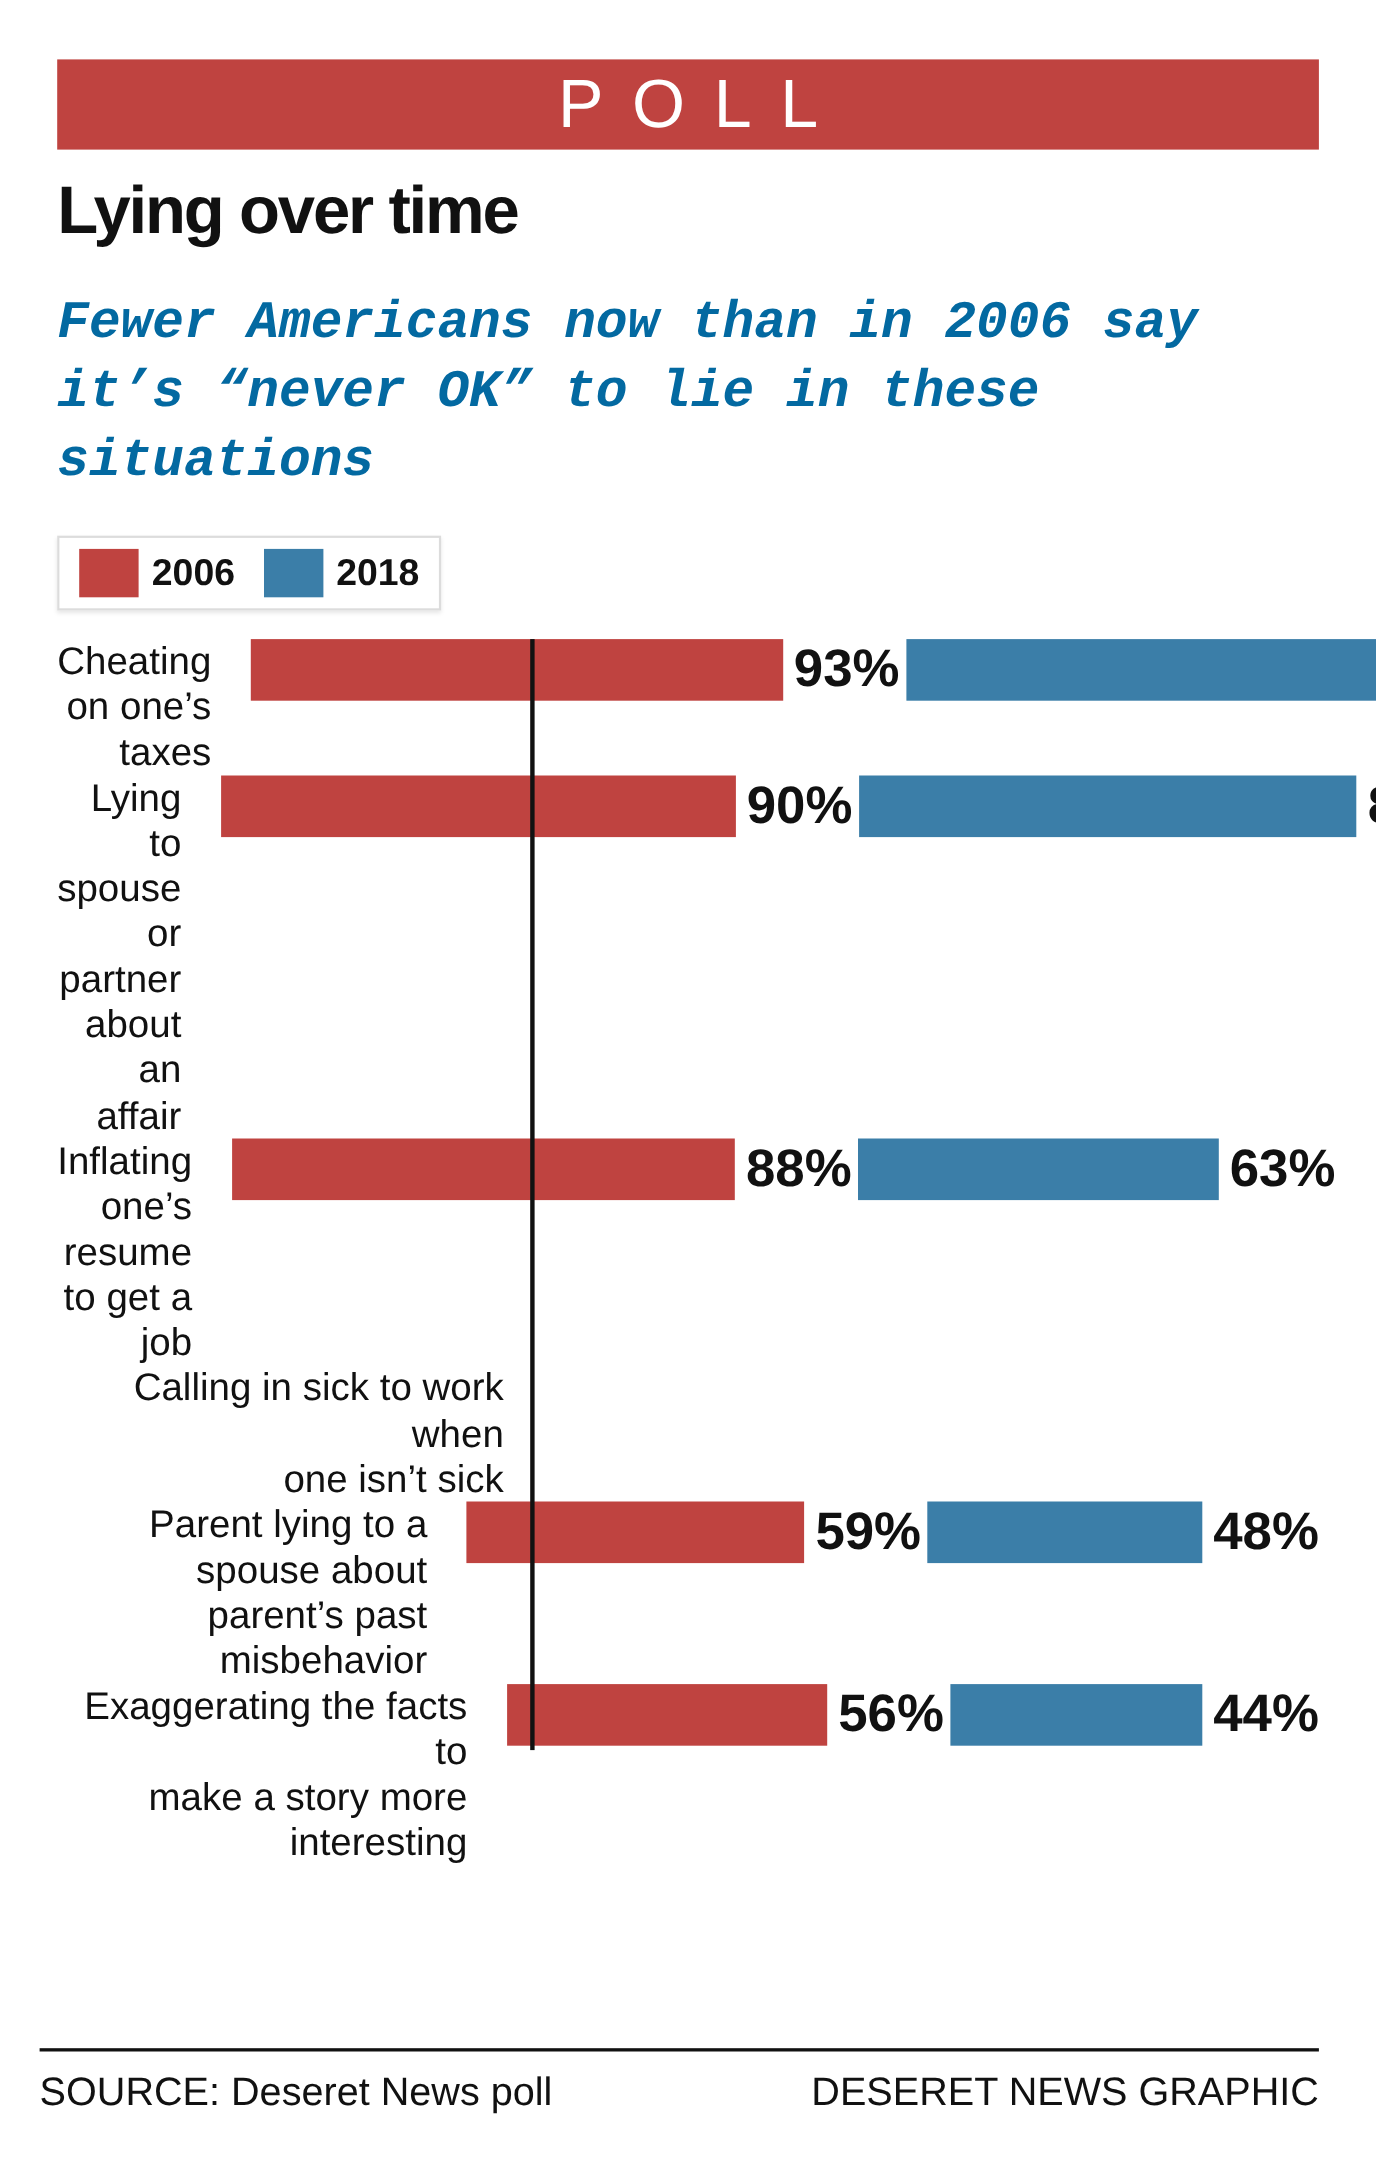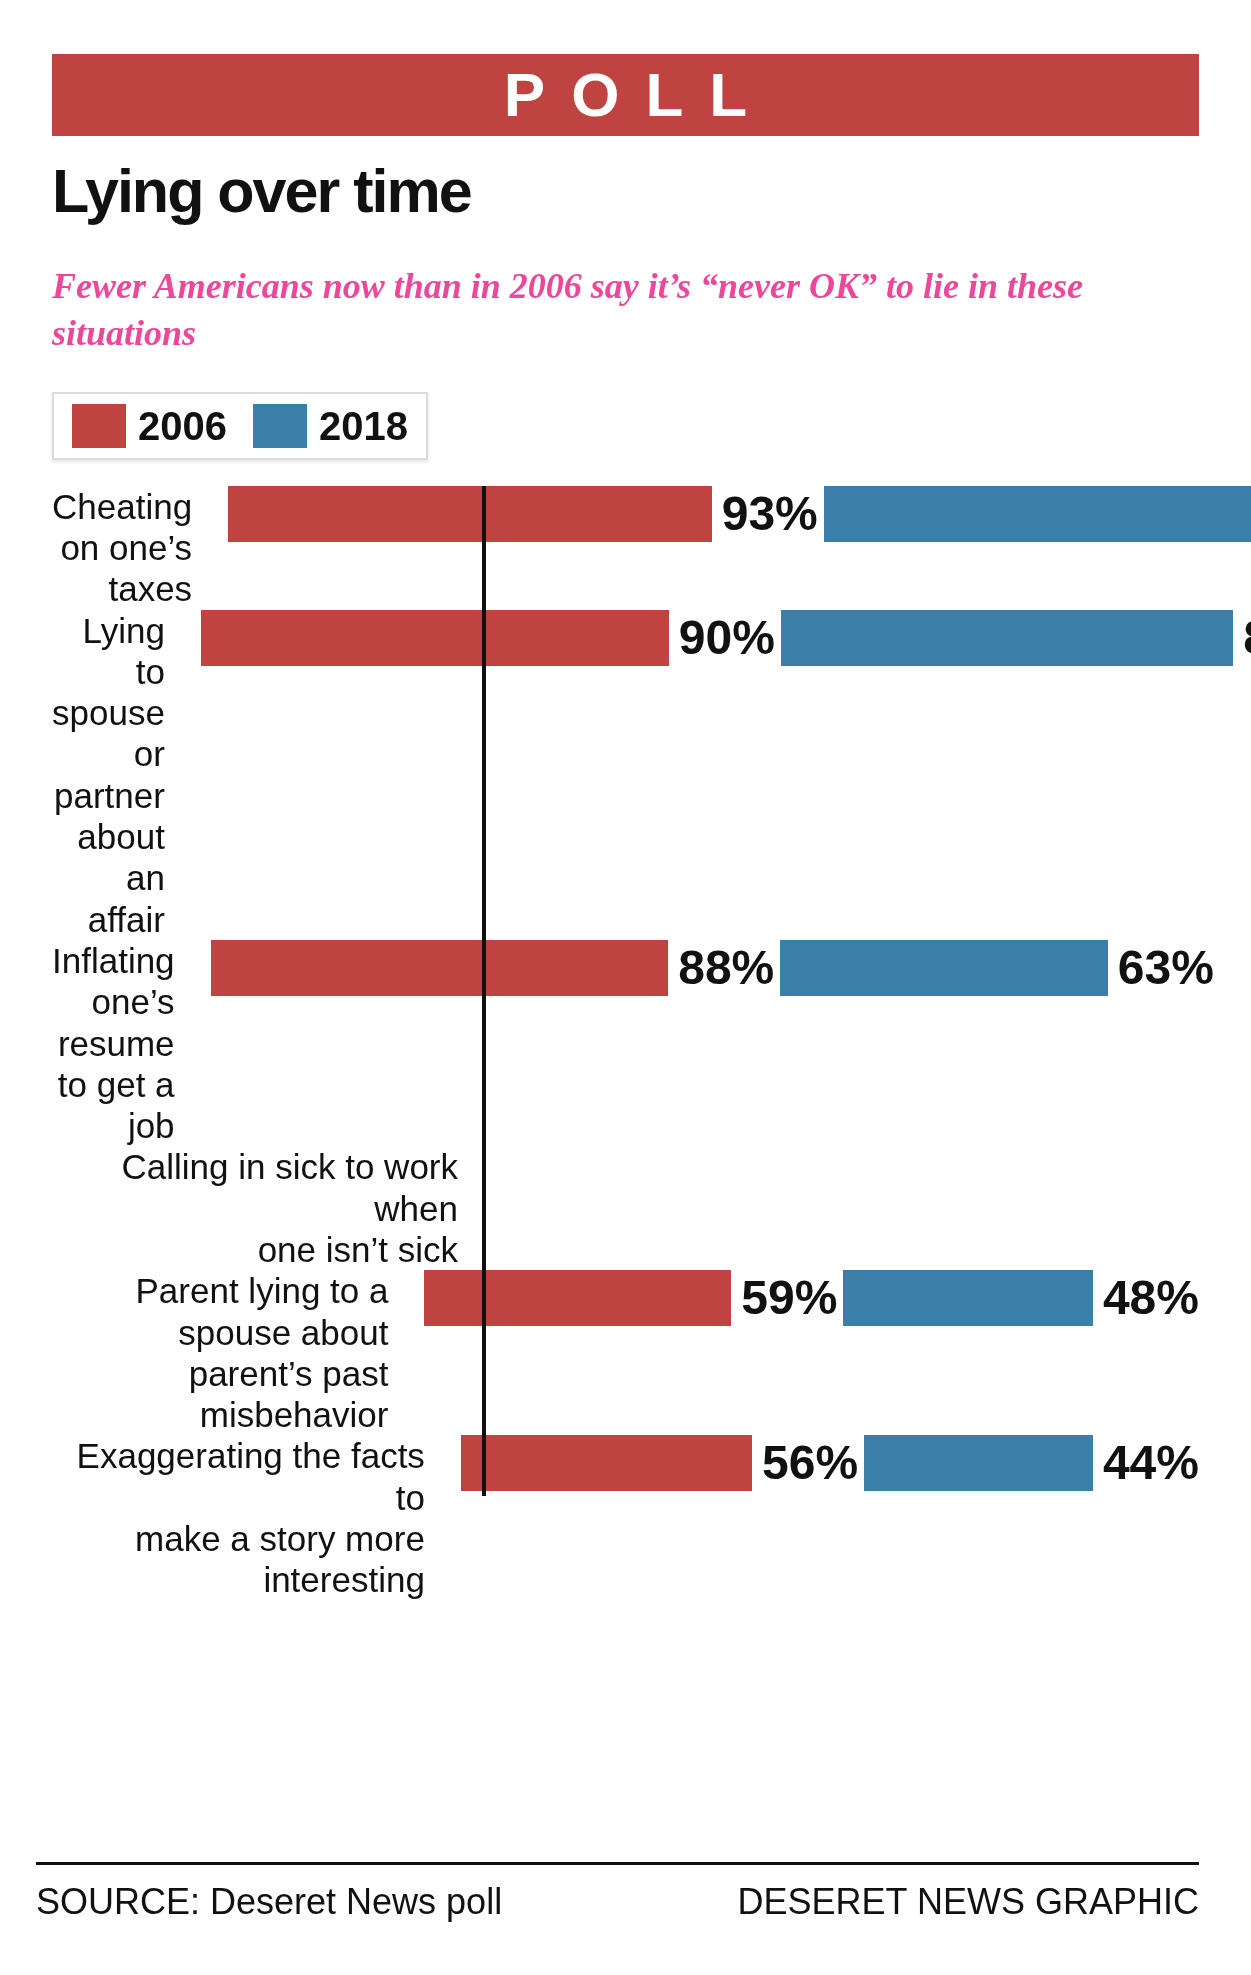--- a/index.html
+++ b/index.html
@@ -29,47 +29,47 @@
     margin-top: 54px;
     height: 82px;
     background: #bf4340;
     display: flex;
     align-items: center;
     justify-content: center;
   }
   .poll-banner .poll-word {
     color: #ffffff;
     font-family: "Liberation Sans", sans-serif;
-    font-weight: bold;
+    font-weight: normal;
     font-size: 62px;
     letter-spacing: 26px;
     text-indent: 26px;
     line-height: 1;
   }
 
   
   .title {
     margin-top: 26px;
     font-family: "Liberation Sans", sans-serif;
     font-weight: bold;
     font-size: 61px;
     line-height: 0.98;
     letter-spacing: -2px;
     color: #111111;
   }
 
   
   .subtitle {
     margin-top: 30px;
-    font-family: Liberation Serif, serif;
+    font-family: Liberation Mono, monospace;
     font-style: italic;
     font-weight: bold;
-    font-size: 36px;
+    font-size: 48px;
     line-height: 1.32;
-    color: #ec4899;
+    color: #0369a1;
     max-width: 1060px;
   }
 
   
   .legend {
     margin-top: 34px;
     display: inline-flex;
     align-items: center;
     border: 2px solid #dcdcdc;
     background: #ffffff;
@@ -85,21 +85,21 @@
   .legend-swatch {
     width: 54px;
     height: 44px;
     display: block;
   }
   .legend-swatch.c2006 { background: #bf4340; }
   .legend-swatch.c2018 { background: #3b7ea8; }
   .legend-label {
     font-family: "Liberation Sans", sans-serif;
     font-weight: bold;
-    font-size: 40px;
+    font-size: 34px;
     line-height: 1;
     color: #111111;
   }
 
   
   .chart {
     position: relative;
     margin-top: 26px;
     height: 1010px;
   }

